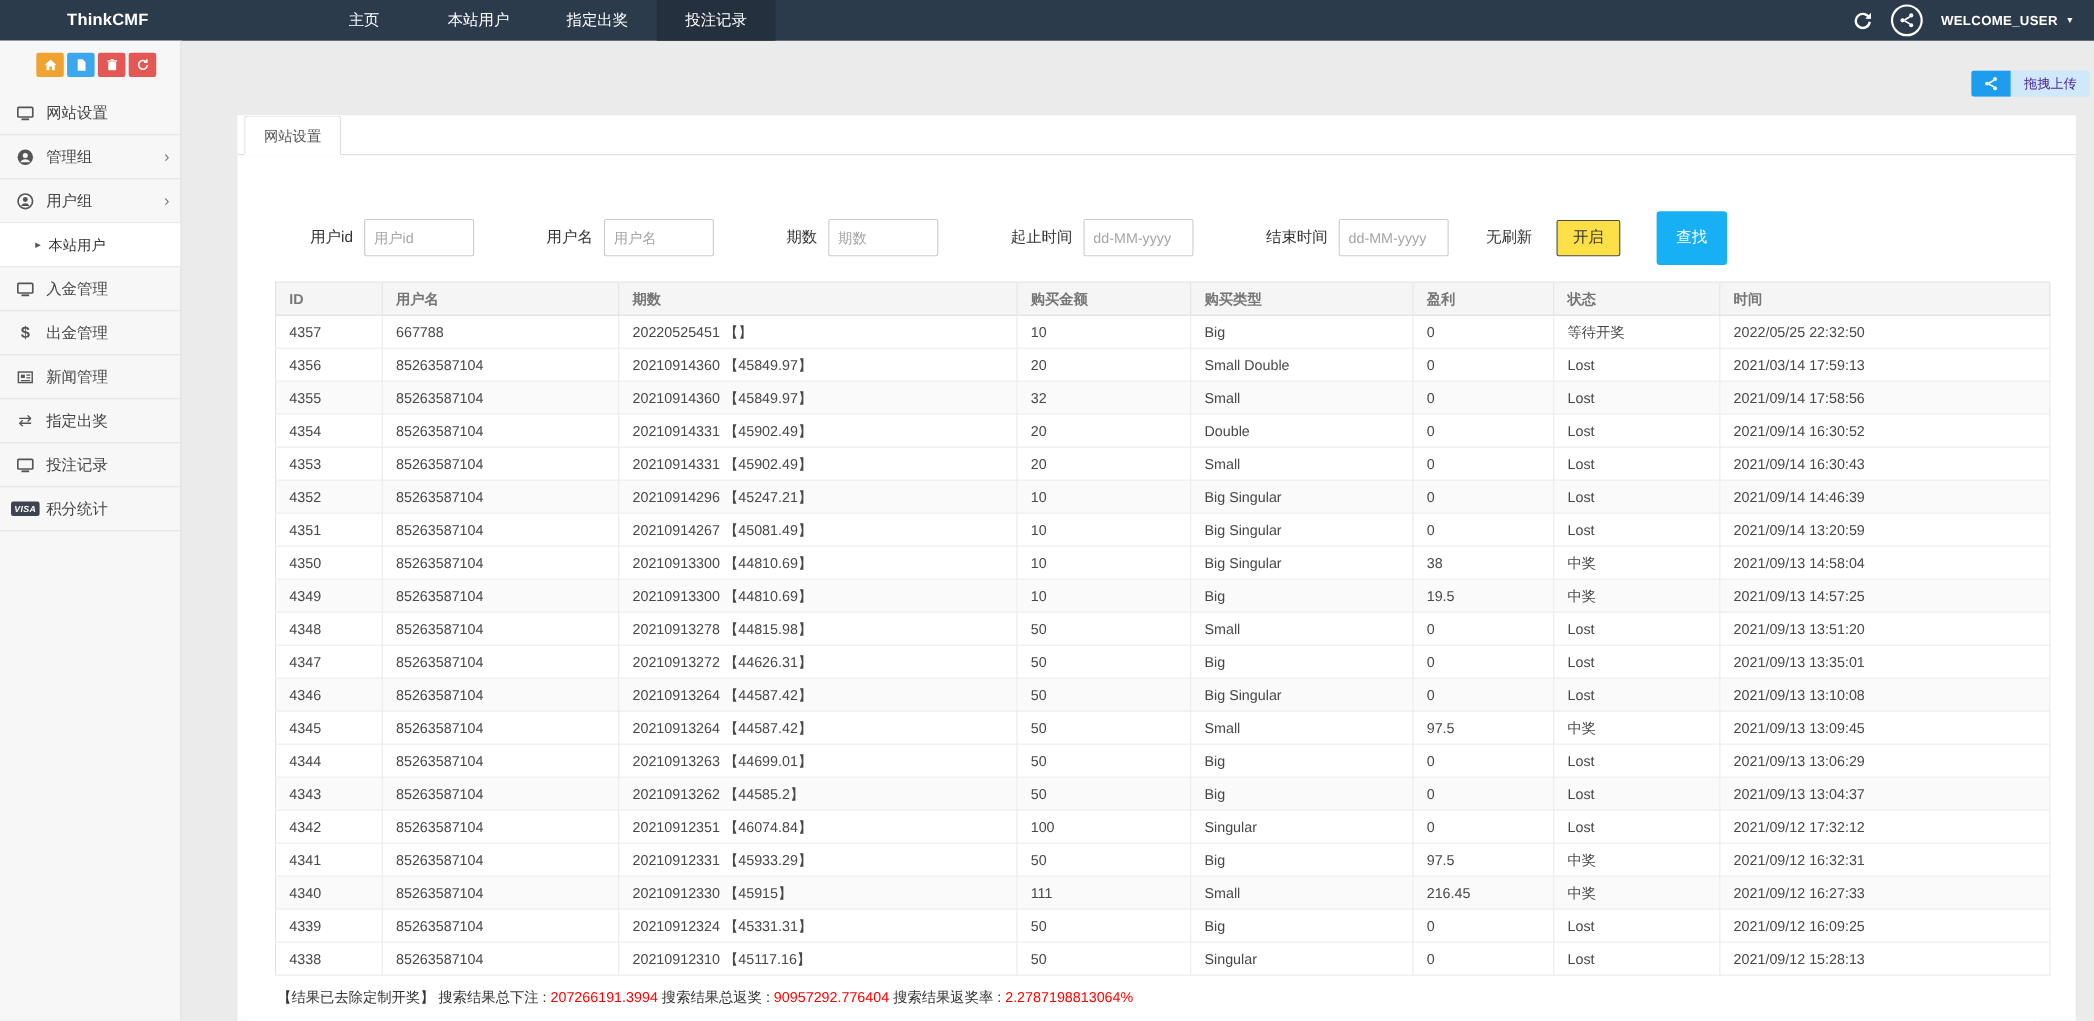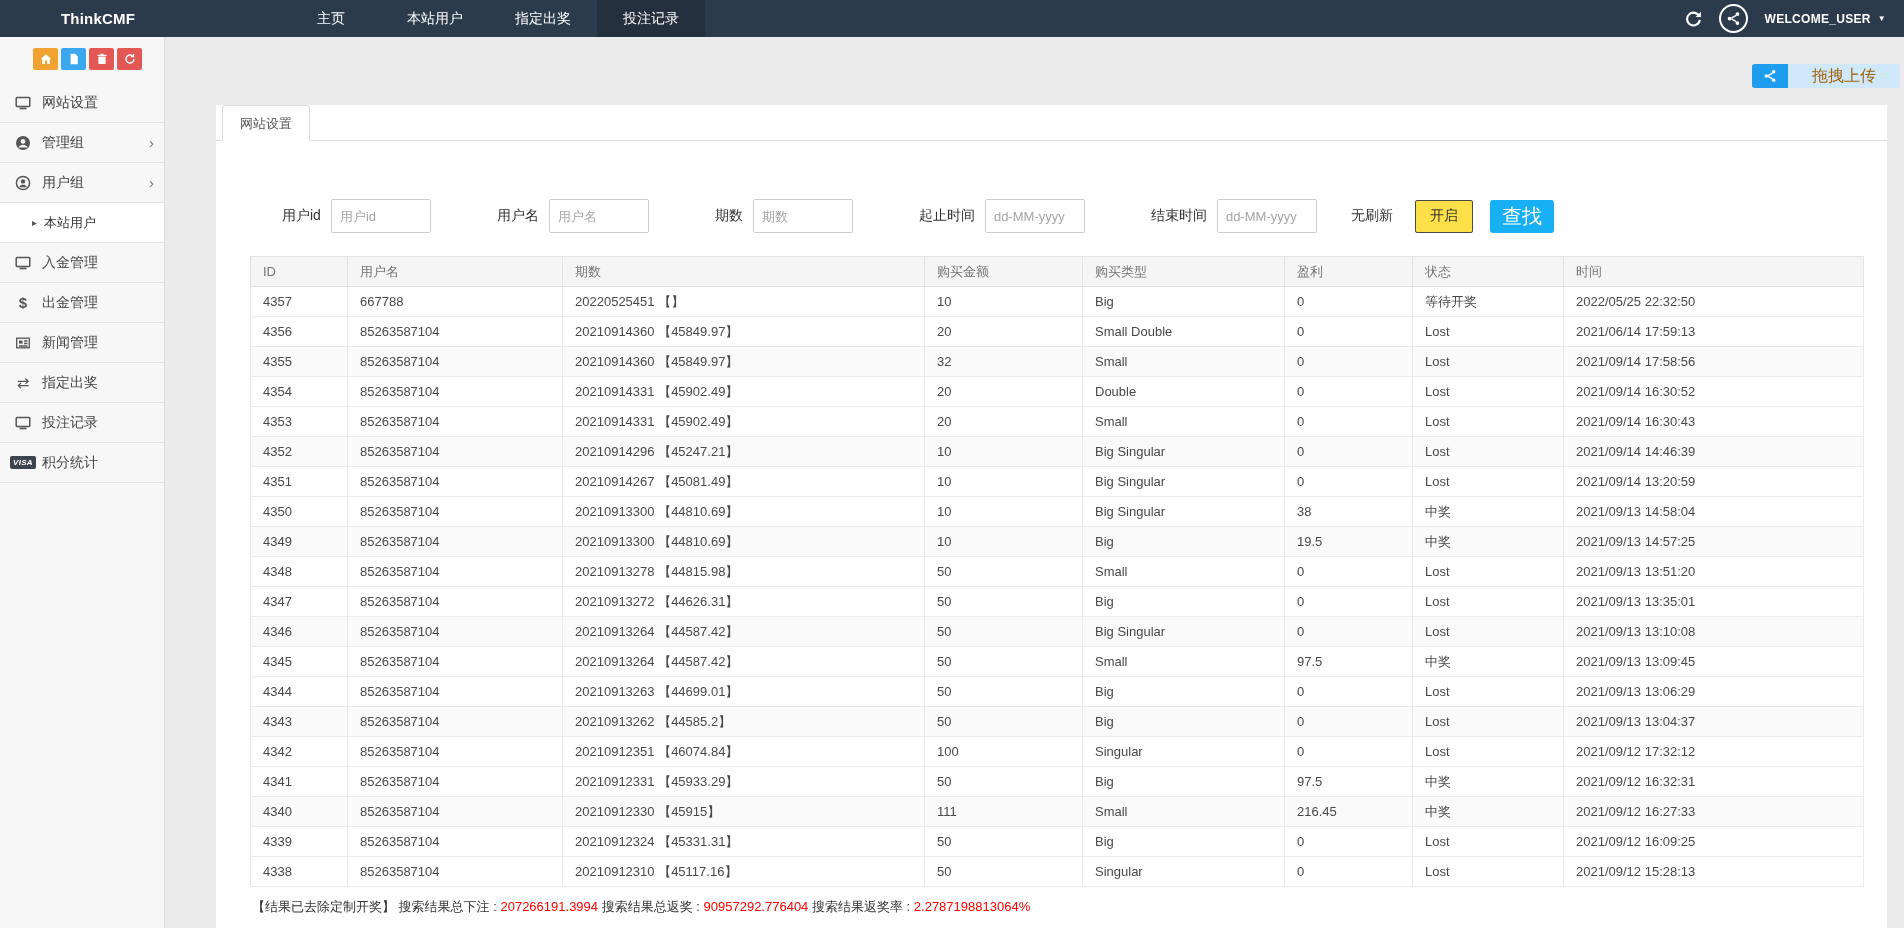--- a/index.html
+++ b/index.html
@@ -44,50 +44,50 @@
   .txt-ic { font-size:15px; font-weight:bold; line-height:1; }
   .visa-ic { background:#3d4450; color:#fff; font-style:italic; font-weight:bold; font-size:8px;
              padding:2px 3px; border-radius:2px; letter-spacing:.3px; }
 
   
   .content { flex:1; position:relative; }
   .upload { position:absolute; top:27px; right:4px; height:24px; display:flex; cursor:pointer;
             border-radius:3px; overflow:hidden; }
   .up-ic { width:36px; background:#1e9dee; color:#fff; display:flex; align-items:center; justify-content:center; }
   .up-ic svg { width:14px; height:14px; }
-  .up-txt { background:#cfe9fb; color:#a16207; font-size:16px; display:flex; align-items:center;
-            padding:0 24px; }
+  .up-txt { background:#cfe9fb; color:#4c1d95; font-size:12px; display:flex; align-items:center;
+            padding:0 12px; }
 
   .panel { margin:68px 17px 0 51px; background:#fff; min-height:823px; }
   .tabbar { height:36px; background:#fff; border-bottom:1px solid #ddd; padding-left:6px; }
   .tab { display:inline-block; height:36px; line-height:35px; padding:0 17px; background:#fff;
          border:1px solid #ddd; border-bottom:1px solid #fff; margin-bottom:-1px;
          border-radius:3px 3px 0 0; color:#555; font-size:13px; cursor:pointer; }
   .panel-body { padding:57px 23px 0 34px; }
 
   
   .filters { display:flex; align-items:center; margin-bottom:22px; height:36px; }
   .fgroups { display:contents; }
   .fgroup { display:inline-flex; align-items:center; margin-right:34px;margin-left:32px; }
   .flabel { font-size:14px; color:#333; margin-right:10px; white-space:nowrap; }
   .filters input { width:100px; height:34px; border:1px solid #ccc; border-radius:2px;
                    padding:0 8px; font-size:13px; color:#333; outline:none;
                    font-family:"Liberation Sans","DejaVu Sans",sans-serif; }
   .filters input::placeholder { color:#a5a5a5; }
   .toggle-box { width:58px; height:33px; border:1px solid #4a4a4a; border-radius:2px; background:#fde047;
                 display:flex; align-items:center; justify-content:center; font-size:14px;
                 margin:0 12px 0 12px; cursor:pointer; }
-  .btn-search { width:64px; height:33px; border:none; border-radius:3px; background:#18b0f4;
-                color:#fff; font-size:20px; cursor:pointer; margin-left:5px;
+  .btn-search { width:64px; height:49px; border:none; border-radius:3px; background:#18b0f4;
+                color:#fff; font-size:14px; cursor:pointer; margin-left:21px;
                 font-family:"Liberation Sans","DejaVu Sans",sans-serif; }
 
   
   table.grid { border-collapse:collapse; table-layout:fixed; width:1613px;
                border:1px solid #e2e2e2; }
-  table.grid th { background:#f5f5f5; color:#757575; font-weight:normal; text-align:left;
+  table.grid th { background:#f5f5f5; color:#757575; font-weight:bold; text-align:left;
                   height:30px; padding-left:12px; border-right:1px solid #e4e4e4;
                   border-bottom:1px solid #ddd; font-size:13px;margin-top:20px; }
   table.grid td { height:30px; padding-left:12px; border-right:1px solid #eaeaea;
                   border-bottom:1px solid #ebebeb; color:#484848; font-size:13px;
                   white-space:nowrap; overflow:hidden; }
   table.grid tbody tr:nth-child(3n){ background:#fafafa; }
   td.win { color:#ff0000;font-family:Liberation Serif, serif; }
 
   .summary { padding:11px 2px; font-size:13px; color:#333; }
   .summary .red { color:#ff0000; }
@@ -313,21 +313,21 @@
                 <td>2022/05/25 22:32:50</td>
               </tr>
               <tr>
                 <td>4356</td>
                 <td>85263587104</td>
                 <td>20210914360 【45849.97】</td>
                 <td>20</td>
                 <td>Small Double</td>
                 <td>0</td>
                 <td>Lost</td>
-                <td>2021/06/14 17:59:13</td>
+                <td>2021/03/14 17:59:13</td>
               </tr>
               <tr>
                 <td>4355</td>
                 <td>85263587104</td>
                 <td>20210914360 【45849.97】</td>
                 <td>32</td>
                 <td>Small</td>
                 <td>0</td>
                 <td>Lost</td>
                 <td>2021/09/14 17:58:56</td>

